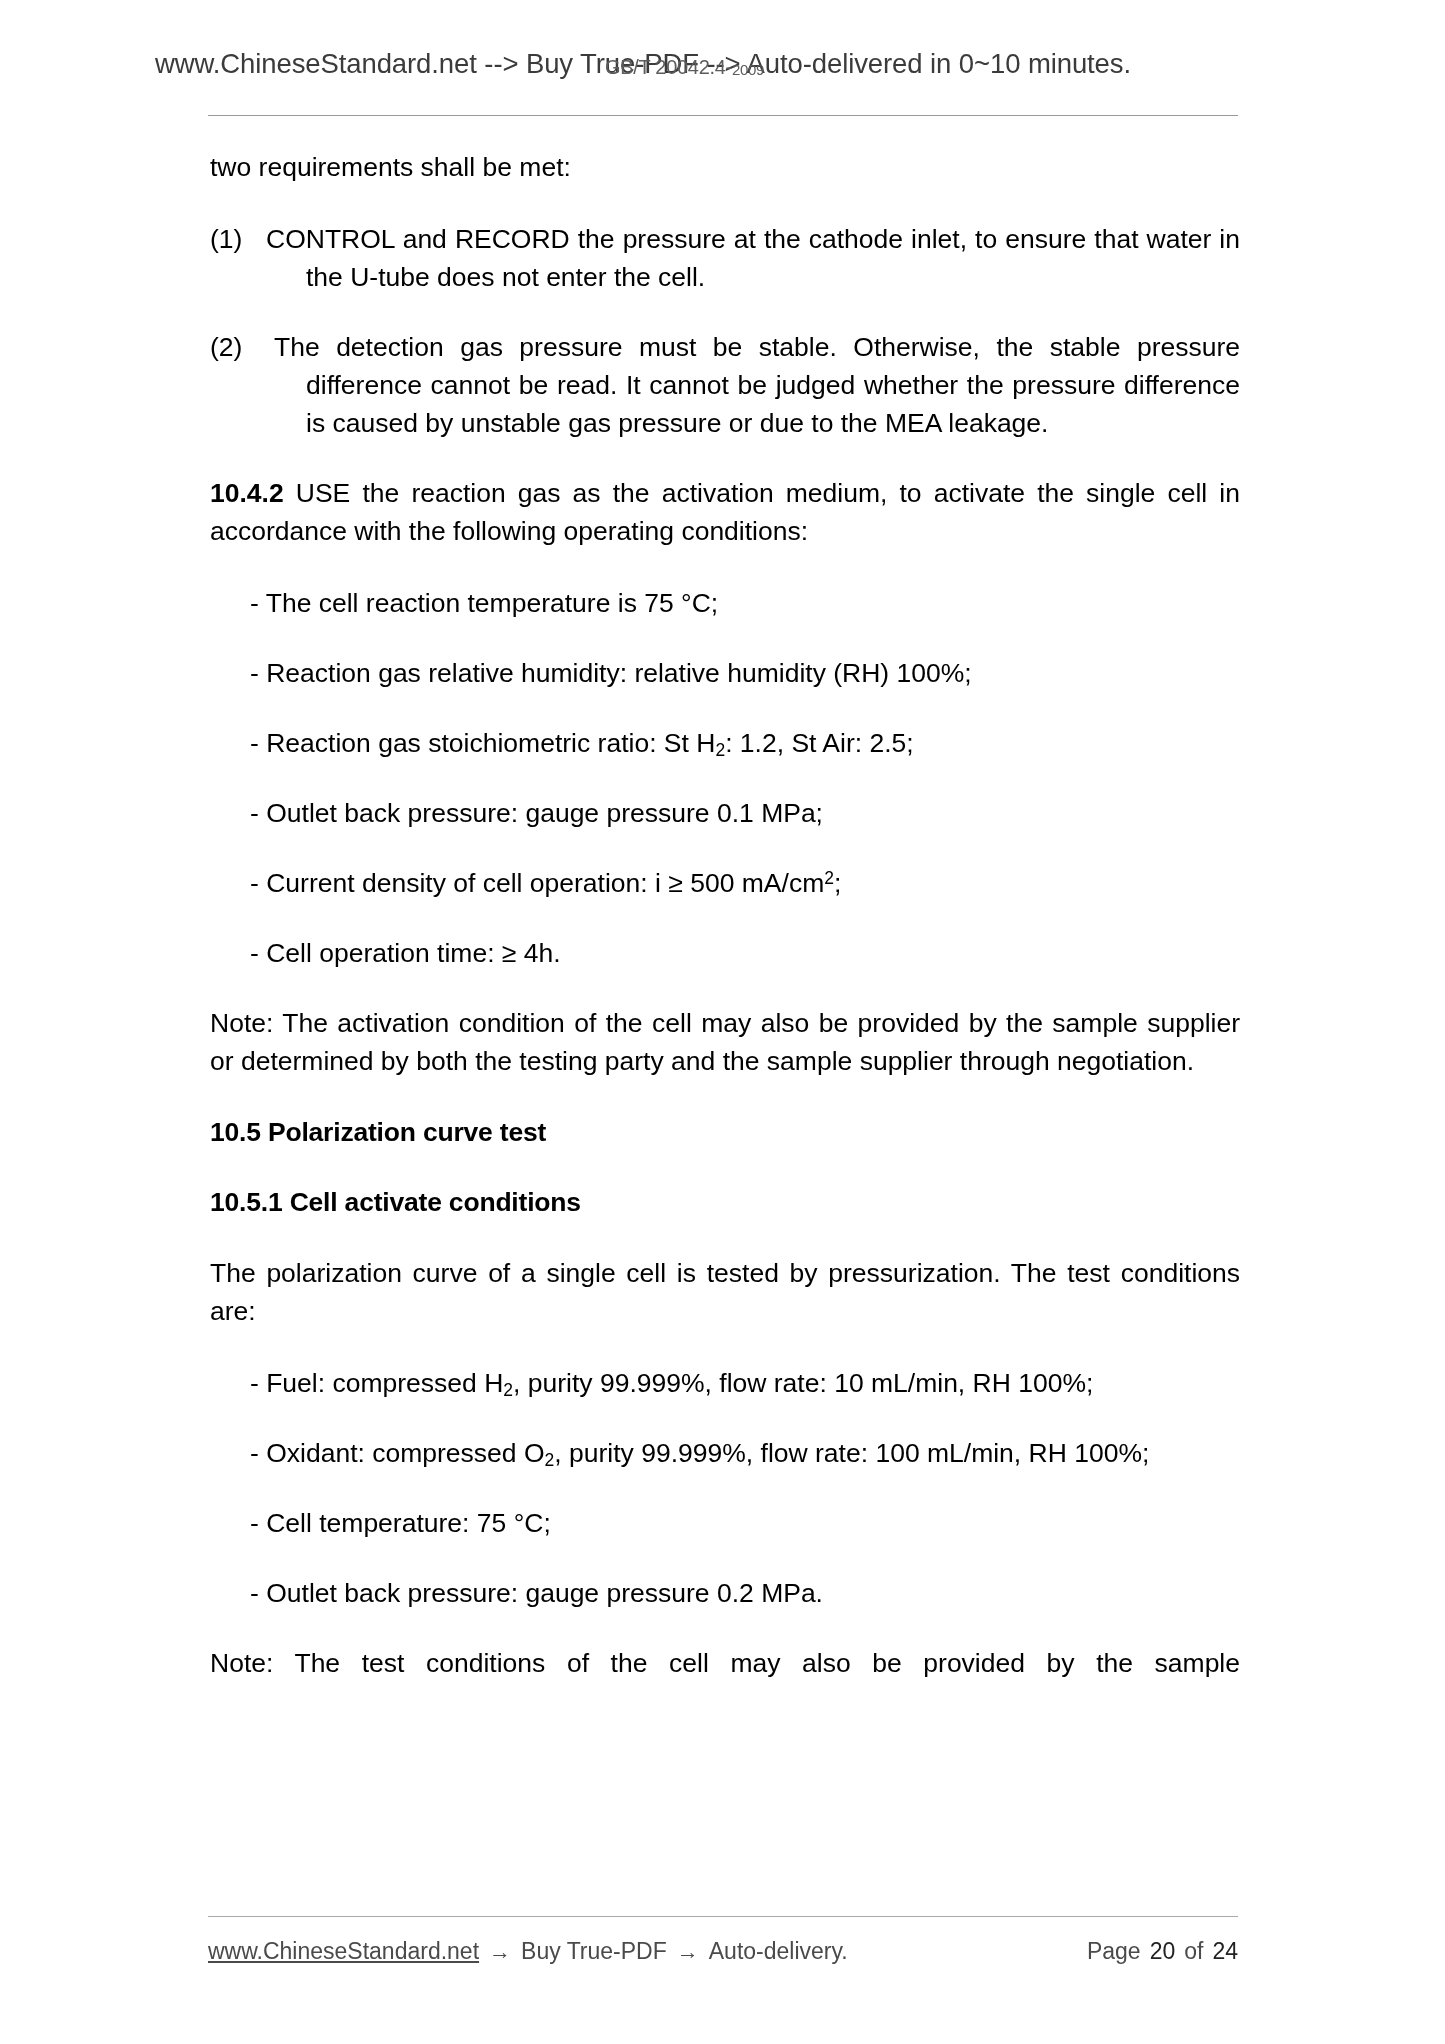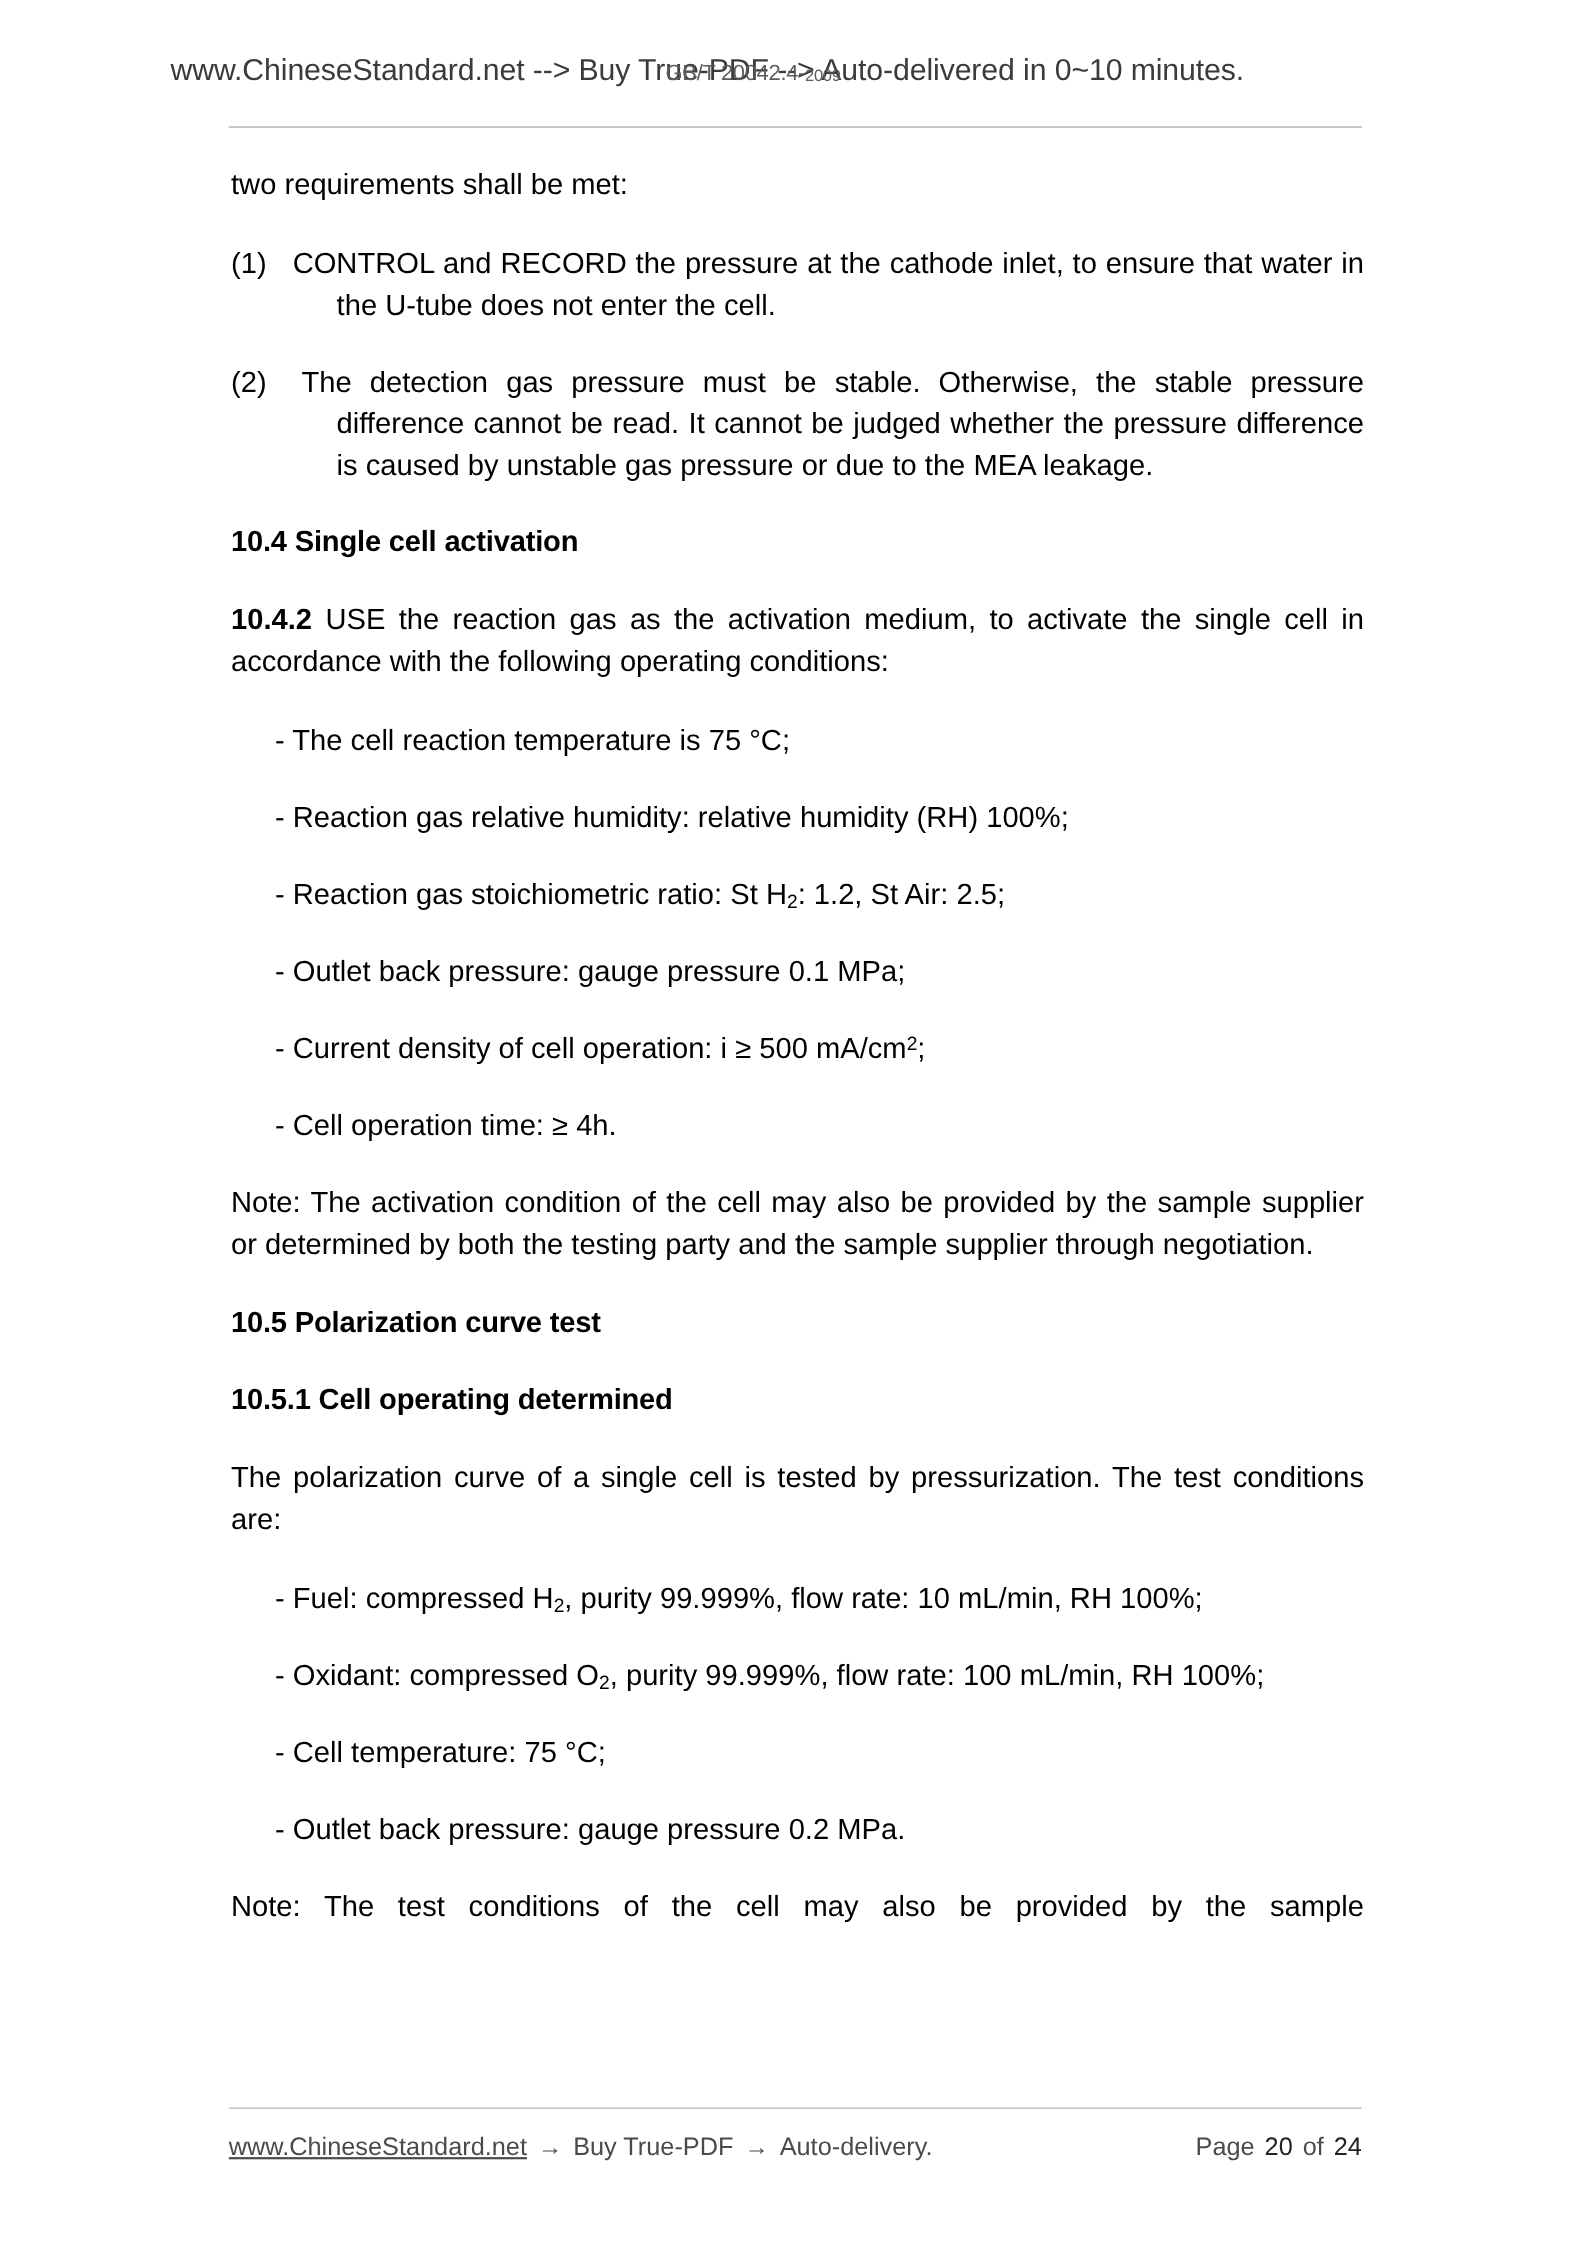--- a/index.html
+++ b/index.html
@@ -186,21 +186,20 @@
     <p class="numbered">
       <span class="marker">(1)</span>
       <span>CONTROL and RECORD the pressure at the cathode inlet, to ensure that water in the U-tube does not enter the cell.</span>
     </p>
 
     <p class="numbered">
       <span class="marker">(2)</span>
       <span>The detection gas pressure must be stable. Otherwise, the stable pressure difference cannot be read. It cannot be judged whether the pressure difference is caused by unstable gas pressure or due to the MEA leakage.</span>
     </p>
 
-    <h3 class="heading">10.4 Single cell activation</h3>
 
 
     <p class="clause">
       <span class="num">10.4.2</span><span> USE the reaction gas as the activation medium, to activate the single cell in accordance with the following operating conditions:</span>
     </p>
 
     <p class="dash-item">- The cell reaction temperature is 75 °C;</p>
 
     <p class="dash-item">- Reaction gas relative humidity: relative humidity (RH) 100%;</p>
 
@@ -213,21 +212,21 @@
     <p class="dash-item">
       <span>- Current density of cell operation: i ≥ 500 mA/cm</span><sup>2</sup><span>;</span>
     </p>
 
     <p class="dash-item">- Cell operation time: ≥ 4h.</p>
 
     <p class="para last-line-left">Note: The activation condition of the cell may also be provided by the sample supplier or determined by both the testing party and the sample supplier through negotiation.</p>
 
     <h3 class="heading">10.5 Polarization curve test</h3>
 
-    <h3 class="heading">10.5.1 Cell operating determined</h3>
+    <h3 class="heading">10.5.1 Cell activate conditions</h3>
 
     <p class="para last-line-left">The polarization curve of a single cell is tested by pressurization. The test conditions are:</p>
 
     <p class="dash-item">
       <span>- Fuel: compressed H</span><sub>2</sub><span>, purity 99.999%, flow rate: 10 mL/min, RH 100%;</span>
     </p>
 
     <p class="dash-item">
       <span>- Oxidant: compressed O</span><sub>2</sub><span>, purity 99.999%, flow rate: 100 mL/min, RH 100%;</span>
     </p>

